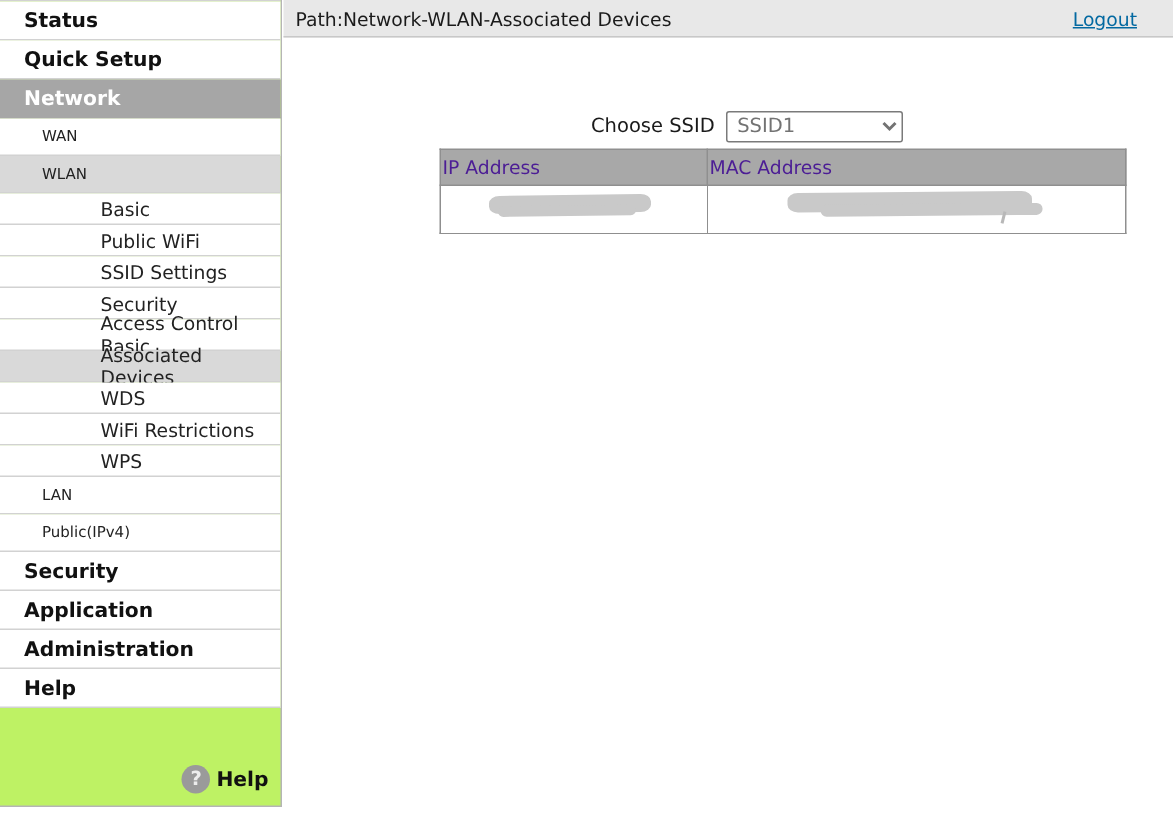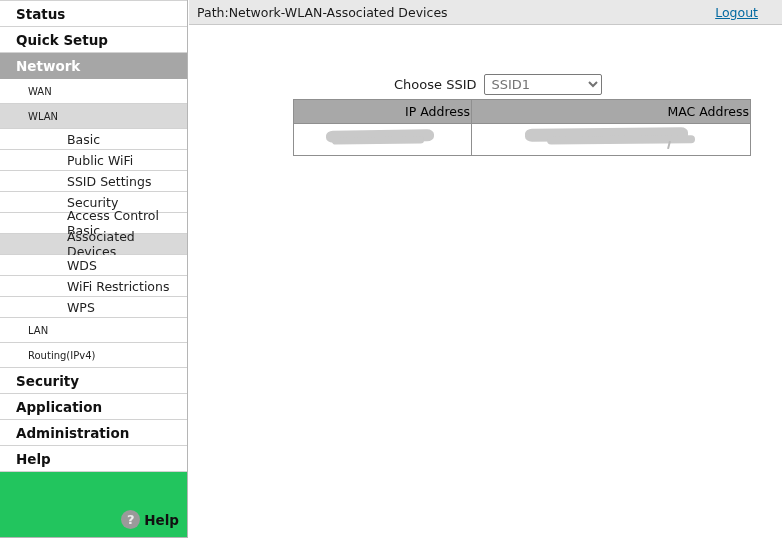--- a/index.html
+++ b/index.html
@@ -21,21 +21,21 @@
     height: 556px;
   }
 
   
   .sidebar {
     position: absolute;
     left: 0;
     top: 0;
     width: 188px;
     height: 538px;
-    background: #22c55e;
+    background: #bef264;
     border-right: 1px solid #b5b5b5;
     border-bottom: 1px solid #b5b5b5;
     box-sizing: border-box;
   }
   .nav-top {
     border-top: 1px solid #d2d2d2;
   }
   .nav-item {
     position: relative;
     box-sizing: border-box;
@@ -169,26 +169,26 @@
   .devices-table {
     position: absolute;
     left: 59px;
     top: 73px;
     width: 451px;
     border-collapse: collapse;
     table-layout: fixed;
   }
   .devices-table th {
     background: #a8a8a8;
-    color: #000000;
+    color: #4c1d95;
     font-weight: normal;
     font-size: 12.5px;
     height: 21px;
     border: 1px solid #8f8f8f;
-    text-align: right;
+    text-align: left;
   }
   .devices-table td {
     background: #ffffff;
     height: 29px;
     border: 1px solid #8f8f8f;
     position: relative;
   }
   .col-ip { width: 175px; }
   .col-mac { width: 276px; }
 
@@ -303,21 +303,21 @@
 
       <div class="nav-item level3">
         <span>WPS</span>
       </div>
 
       <div class="nav-item level2">
         <span>LAN</span>
       </div>
 
       <div class="nav-item level2">
-        <span>Routing(IPv4)</span>
+        <span>Public(IPv4)</span>
       </div>
 
       <div class="nav-item level1">
         <span>Security</span>
       </div>
 
       <div class="nav-item level1">
         <span>Application</span>
       </div>
 

